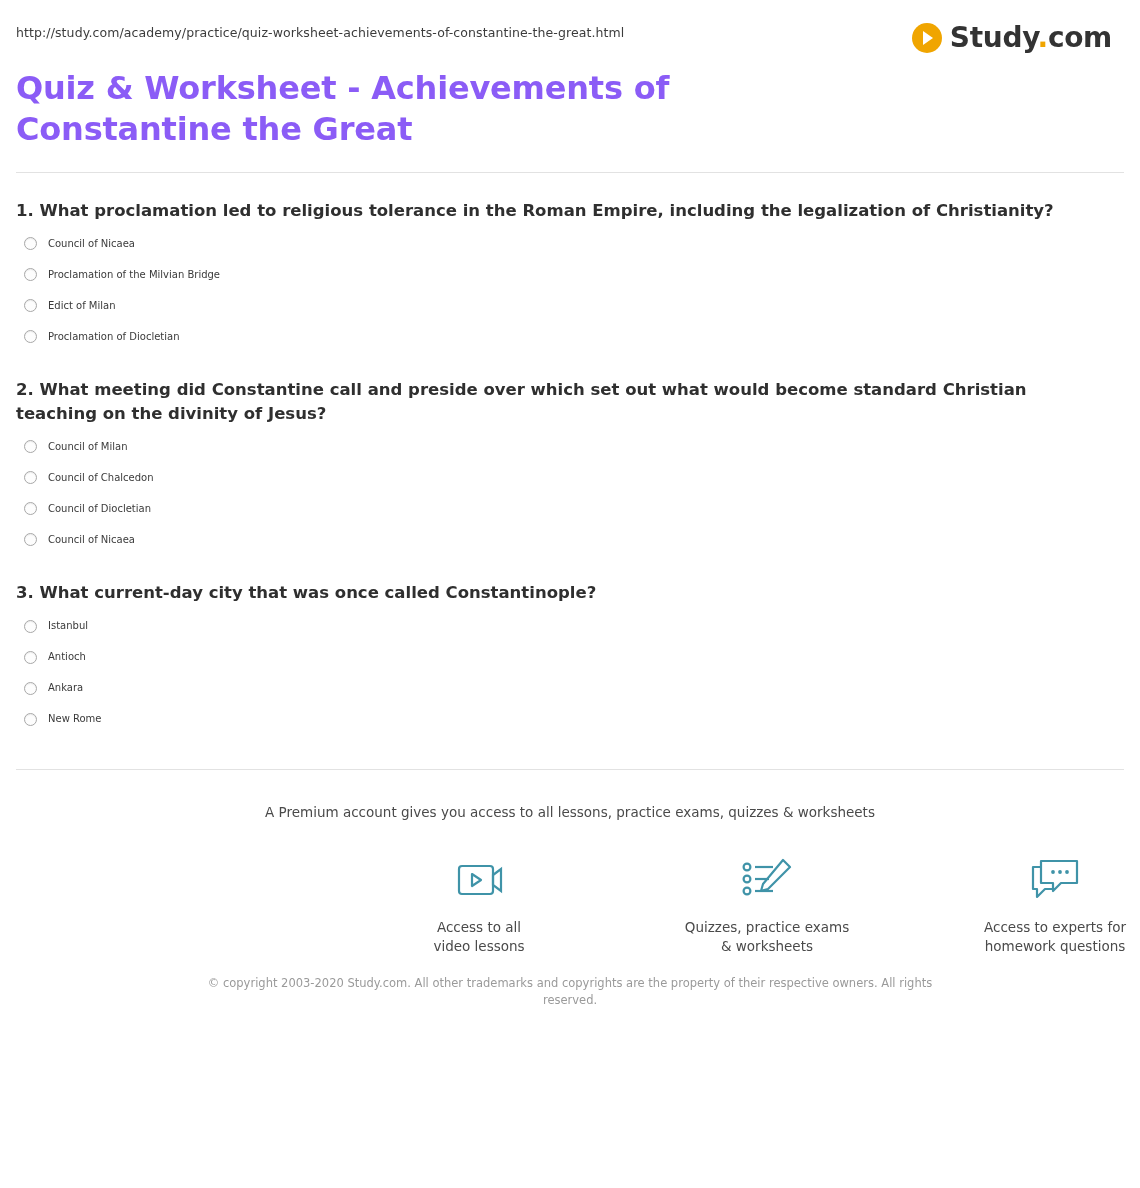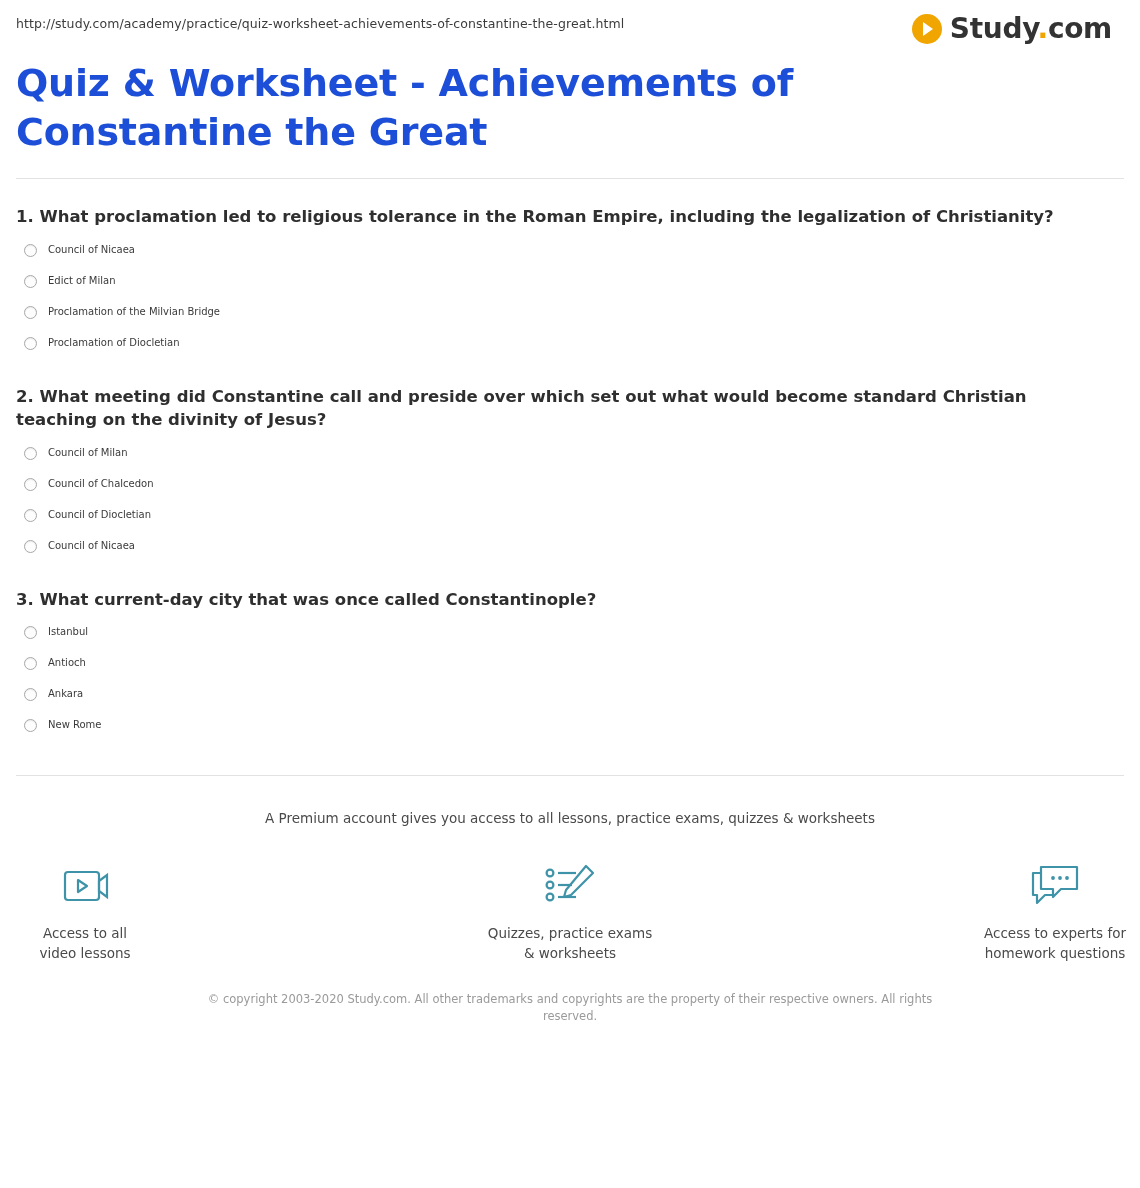--- a/index.html
+++ b/index.html
@@ -20,20 +20,21 @@
     position: relative;
     box-sizing: border-box;
   }
 
   
   .topbar {
     display: flex;
     align-items: flex-start;
     justify-content: space-between;
     padding: 12px 16px 6px 16px;
+    margin-top: 9px;
   }
   .url {
     font-size: 12.5px;
     color: #3c3c3c;
     font-family: "DejaVu Sans", "Liberation Sans", sans-serif;
     letter-spacing: 0.1px;
     padding-top: 4px;
   }
   .logo {
     display: flex;
@@ -66,23 +67,23 @@
     letter-spacing: -0.3px;
   }
   .logo-text .dot { color: #f0a500; }
   .logo-text .com { color: #333333; }
 
   
   .title-wrap {
     padding: 8px 16px 0 16px;
   }
   h1.page-title {
-    font-size: 38px;
+    font-size: 32px;
     line-height: 1.28;
-    color: #1d4ed8;
+    color: #8b5cf6;
     font-weight: bold;
     margin: 0;
     max-width: 800px;
     letter-spacing: -0.2px;
   }
   .divider {
     border-top: 1px solid #e2e2e2;
     margin: 22px 16px 0 16px;
   }
 
@@ -142,42 +143,42 @@
     margin: 0 0 10px 0;
     font-weight: normal;
   }
   .promo-sub {
     font-size: 13.5px;
     color: #4a4a4a;
     margin: 8px;
   }
   .features {
     display: flex;
-    justify-content: space-between;
-    gap: 66px;
+    justify-content: flex-end;
+    gap: 118px;
     margin-top: 34px;
   }
   .feature {
     width: 170px;
     text-align: center;
   }
   .feature-icon {
     height: 52px;
     display: flex;
     align-items: center;
     justify-content: center;
   }
   .feature-text {
     margin-top: 12px;
     font-size: 13.5px;
     color: #4a4a4a;
     line-height: 1.45;
   }
   .copyright {
-    margin-top: 28px;
+    margin-top: 18px;
     text-align: center;
     font-size: 11.5px;
     color: #9a9a9a;
     line-height: 1.5;
     padding: 0 180px;
   }
 </style>
 </head>
 <body>
 
@@ -200,25 +201,25 @@
 
     <div class="question-block">
       <p class="question-text"><span>1.</span> <span>What proclamation led to religious tolerance in the Roman Empire, including the legalization of Christianity?</span></p>
       <ul class="choices">
         <li class="choice">
           <span class="radio"></span>
           <span class="choice-label">Council of Nicaea</span>
         </li>
         <li class="choice">
           <span class="radio"></span>
+          <span class="choice-label">Proclamation of the Milvian Bridge</span>
+        </li>
+        <li class="choice">
+          <span class="radio"></span>
           <span class="choice-label">Edict of Milan</span>
-        </li>
-        <li class="choice">
-          <span class="radio"></span>
-          <span class="choice-label">Proclamation of the Milvian Bridge</span>
         </li>
         <li class="choice">
           <span class="radio"></span>
           <span class="choice-label">Proclamation of Diocletian</span>
         </li>
       </ul>
     </div>
 
     <div class="question-block">
       <p class="question-text"><span>2.</span> <span>What meeting did Constantine call and preside over which set out what would become standard Christian teaching on the divinity of Jesus?</span></p>

